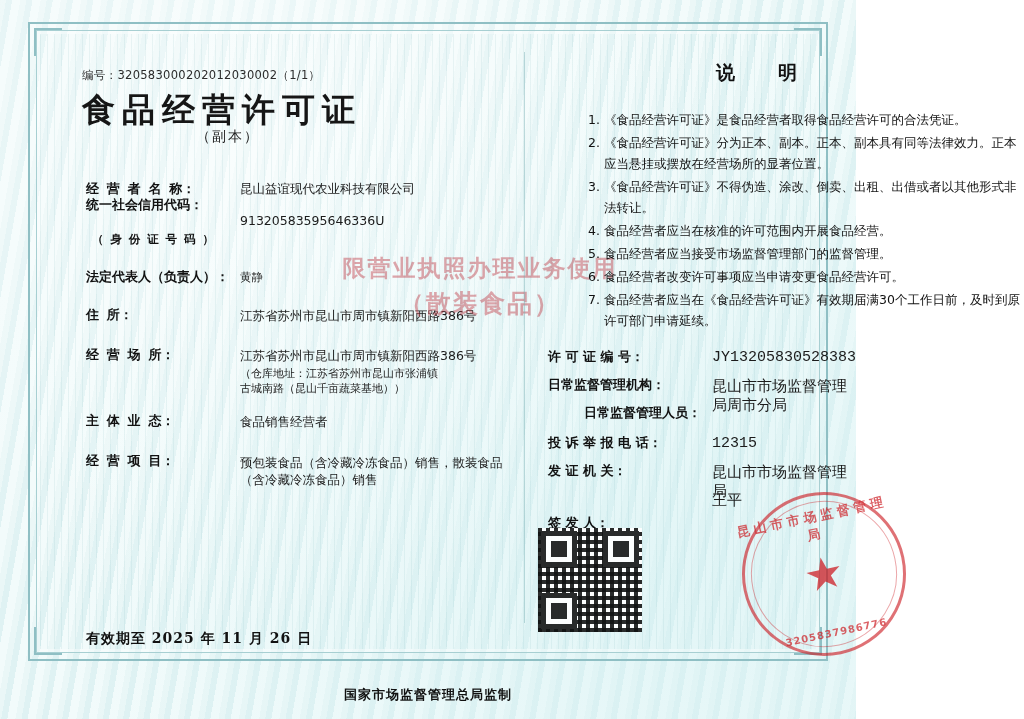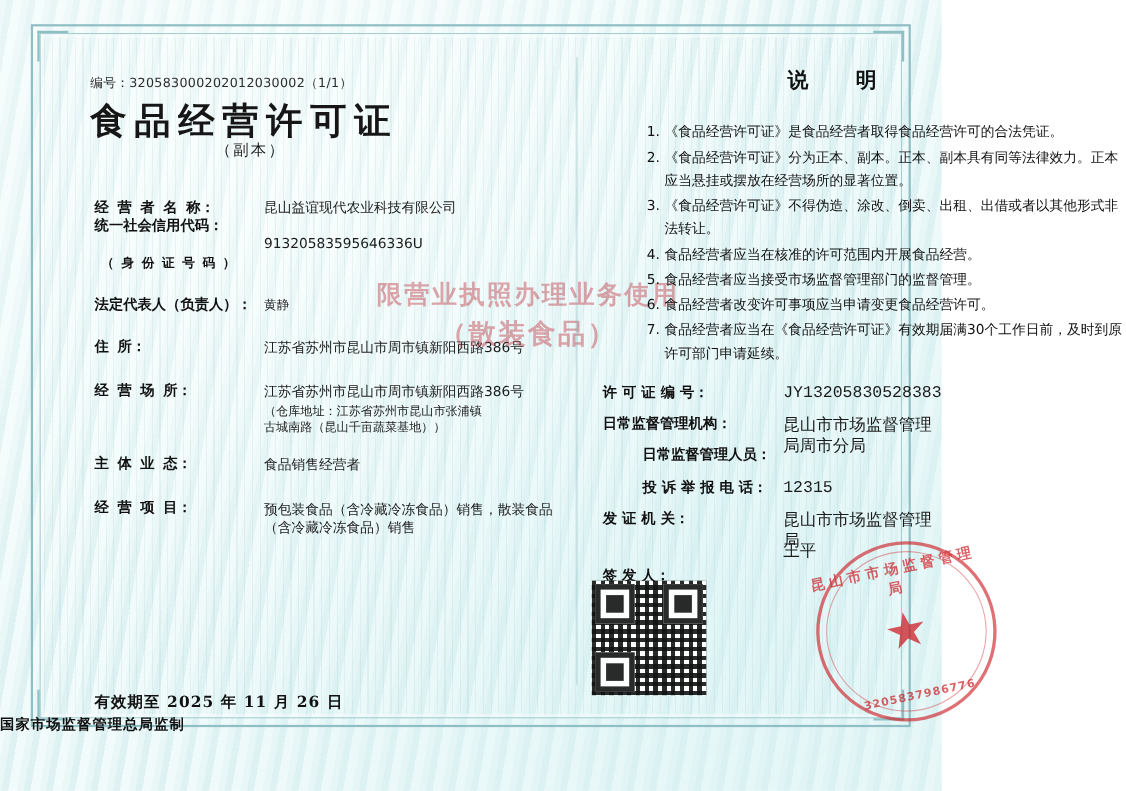--- a/index.html
+++ b/index.html
@@ -127,21 +127,21 @@
     font-family:"DejaVu Serif","Liberation Serif",serif;
     font-weight:700;
     text-align:right;
   }
   .r-val{position:absolute;font-size:15px;color:#1b1b1b;font-family:Liberation Mono, monospace;}
   .rf1{left:548px;top:348px;}
   .rv1{left:712px;top:349px;}
   .rf2{left:548px;top:376px;}
   .rv2{left:712px;top:377px;}
   .rf3{left:548px;top:404px;margin-left:36px;}
-  .rf4{left:548px;top:434px;margin-left:36px;}
+  .rf4{left:548px;top:434px;}
   .rv4{left:712px;top:435px;}
   .rf5{left:548px;top:462px;}
   .rv5{left:712px;top:463px;}
   .rf6{left:548px;top:514px;}
   .rv6{left:712px;top:491px;}
   .rdate{left:700px;top:556px;font-size:13px;letter-spacing:2px;
     font-family:"DejaVu Serif","Liberation Serif",serif;font-weight:700;}
 
   
   .stamp{
@@ -194,22 +194,22 @@
       repeating-linear-gradient(0deg,#1a1a1a 0 4px,transparent 4px 8px),
       repeating-linear-gradient(90deg,#1a1a1a 0 4px,#ffffff 4px 8px);
     background-blend-mode:multiply;
     opacity:.92;
   }
   .qr .eye{position:absolute;width:26px;height:26px;border:5px solid #1a1a1a;background:#fff;}
   .qr .eye i{position:absolute;inset:5px;background:#1a1a1a;display:block;}
   .qr .e1{left:3px;top:3px;} .qr .e2{right:3px;top:3px;} .qr .e3{left:3px;bottom:3px;}
 
   .footer{
-    position:absolute;left:0;right:0;top:650px;
-    font-size:13px;font-weight:700;
+    position:absolute;left:0;right:0;top:686px;
+    text-align:center;font-size:13px;font-weight:700;
     font-family:"DejaVu Serif","Liberation Serif",serif;color:#111;
     letter-spacing:1px;
   }
 
   .corner{position:absolute;width:26px;height:26px;border:2px solid #8fbfc4;}
   .c-tl{left:34px;top:28px;border-right:0;border-bottom:0;}
   .c-tr{right:34px;top:28px;border-left:0;border-bottom:0;}
   .c-bl{left:34px;bottom:64px;border-right:0;border-top:0;}
   .c-br{right:34px;bottom:64px;border-left:0;border-top:0;}
 </style>

